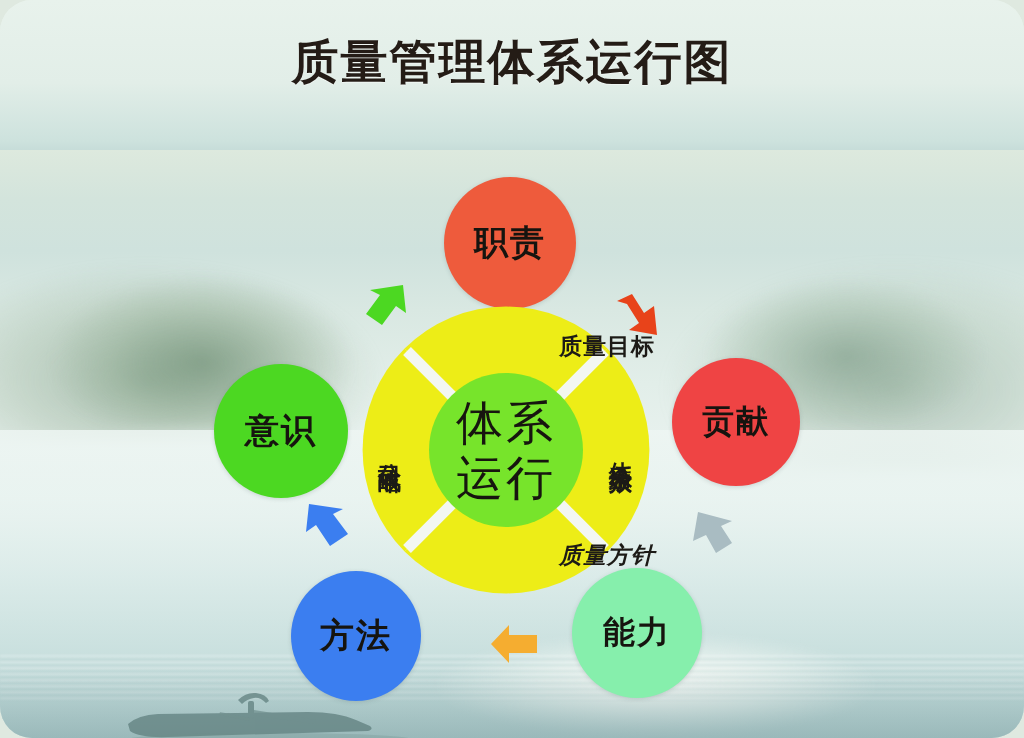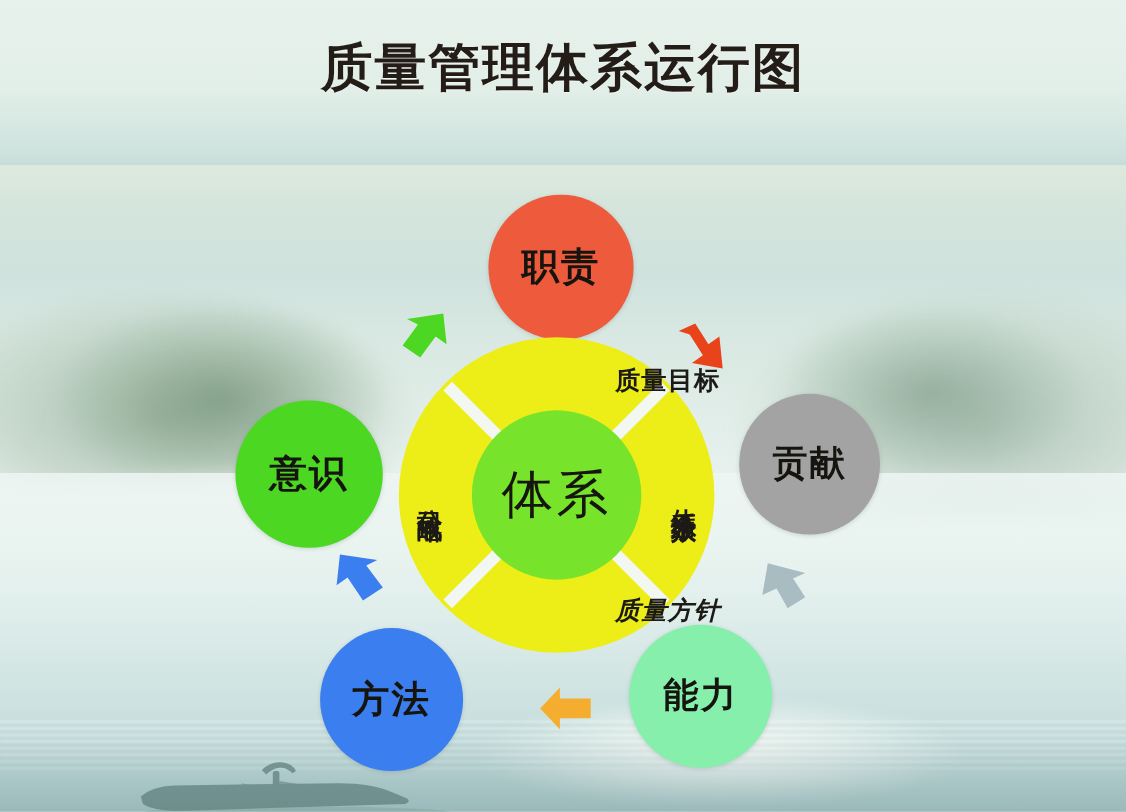--- a/index.html
+++ b/index.html
@@ -10,20 +10,21 @@
     overflow: hidden;
     font-family: "DejaVu Sans", "Liberation Sans", sans-serif;
     background: #dfe9e0;
   }
 
   #stage {
     position: relative;
     width: 1024px;
     height: 738px;
     overflow: hidden;
+    border-radius: 32px;
   }
 
   
   .bg-base {
     position: absolute; inset: 0;
     background:
       linear-gradient(to bottom,
         #e7f1ea 0%,
         #e9f2ec 14%,
         #dfeade 19%,
@@ -231,21 +232,21 @@
   <div class="arrow" style="left:298px; top:500px;">
     <svg width="56" height="56" viewBox="0 0 56 56">
       <path d="M45 4 L48 32 L38 25 L24 46 L6 34 L21 14 L11 9 Z" fill="#3b7ef0" transform="translate(56,0) scale(-1,1)"></path>
     </svg>
   </div>
 
   <div class="node" style="left:444px; top:177px; width:132px; height:132px; background:#ee5b3c; font-size:34px;">
     <span>职责</span>
   </div>
 
-  <div class="node" style="left:672px; top:358px; width:128px; height:128px; background:#a3a3a3; font-size:32px;">
+  <div class="node" style="left:672px; top:358px; width:128px; height:128px; background:#ef4444; font-size:32px;">
     <span>贡献</span>
   </div>
 
   <div class="node" style="left:572px; top:568px; width:130px; height:130px; background:#86efac; font-size:32px;">
     <span>能力</span>
   </div>
 
   <div class="node" style="left:291px; top:571px; width:130px; height:130px; background:#3b7ef0; font-size:34px;text-align:center;">
     <span>方法</span>
   </div>
@@ -278,16 +279,17 @@
       <circle cx="149" cy="149" r="77" fill="#77e42b"></circle>
     </svg>
 
     <div class="ring-label top">质量目标</div>
     <div class="ring-label right">体系绩效</div>
     <div class="ring-label bottom">质量方针</div>
     <div class="ring-label left">公司战略</div>
 
     <div class="core-text">
       <div>体系</div>
+      <div>运行</div>
     </div>
   </div>
 
 </div>
 
 </body></html>

